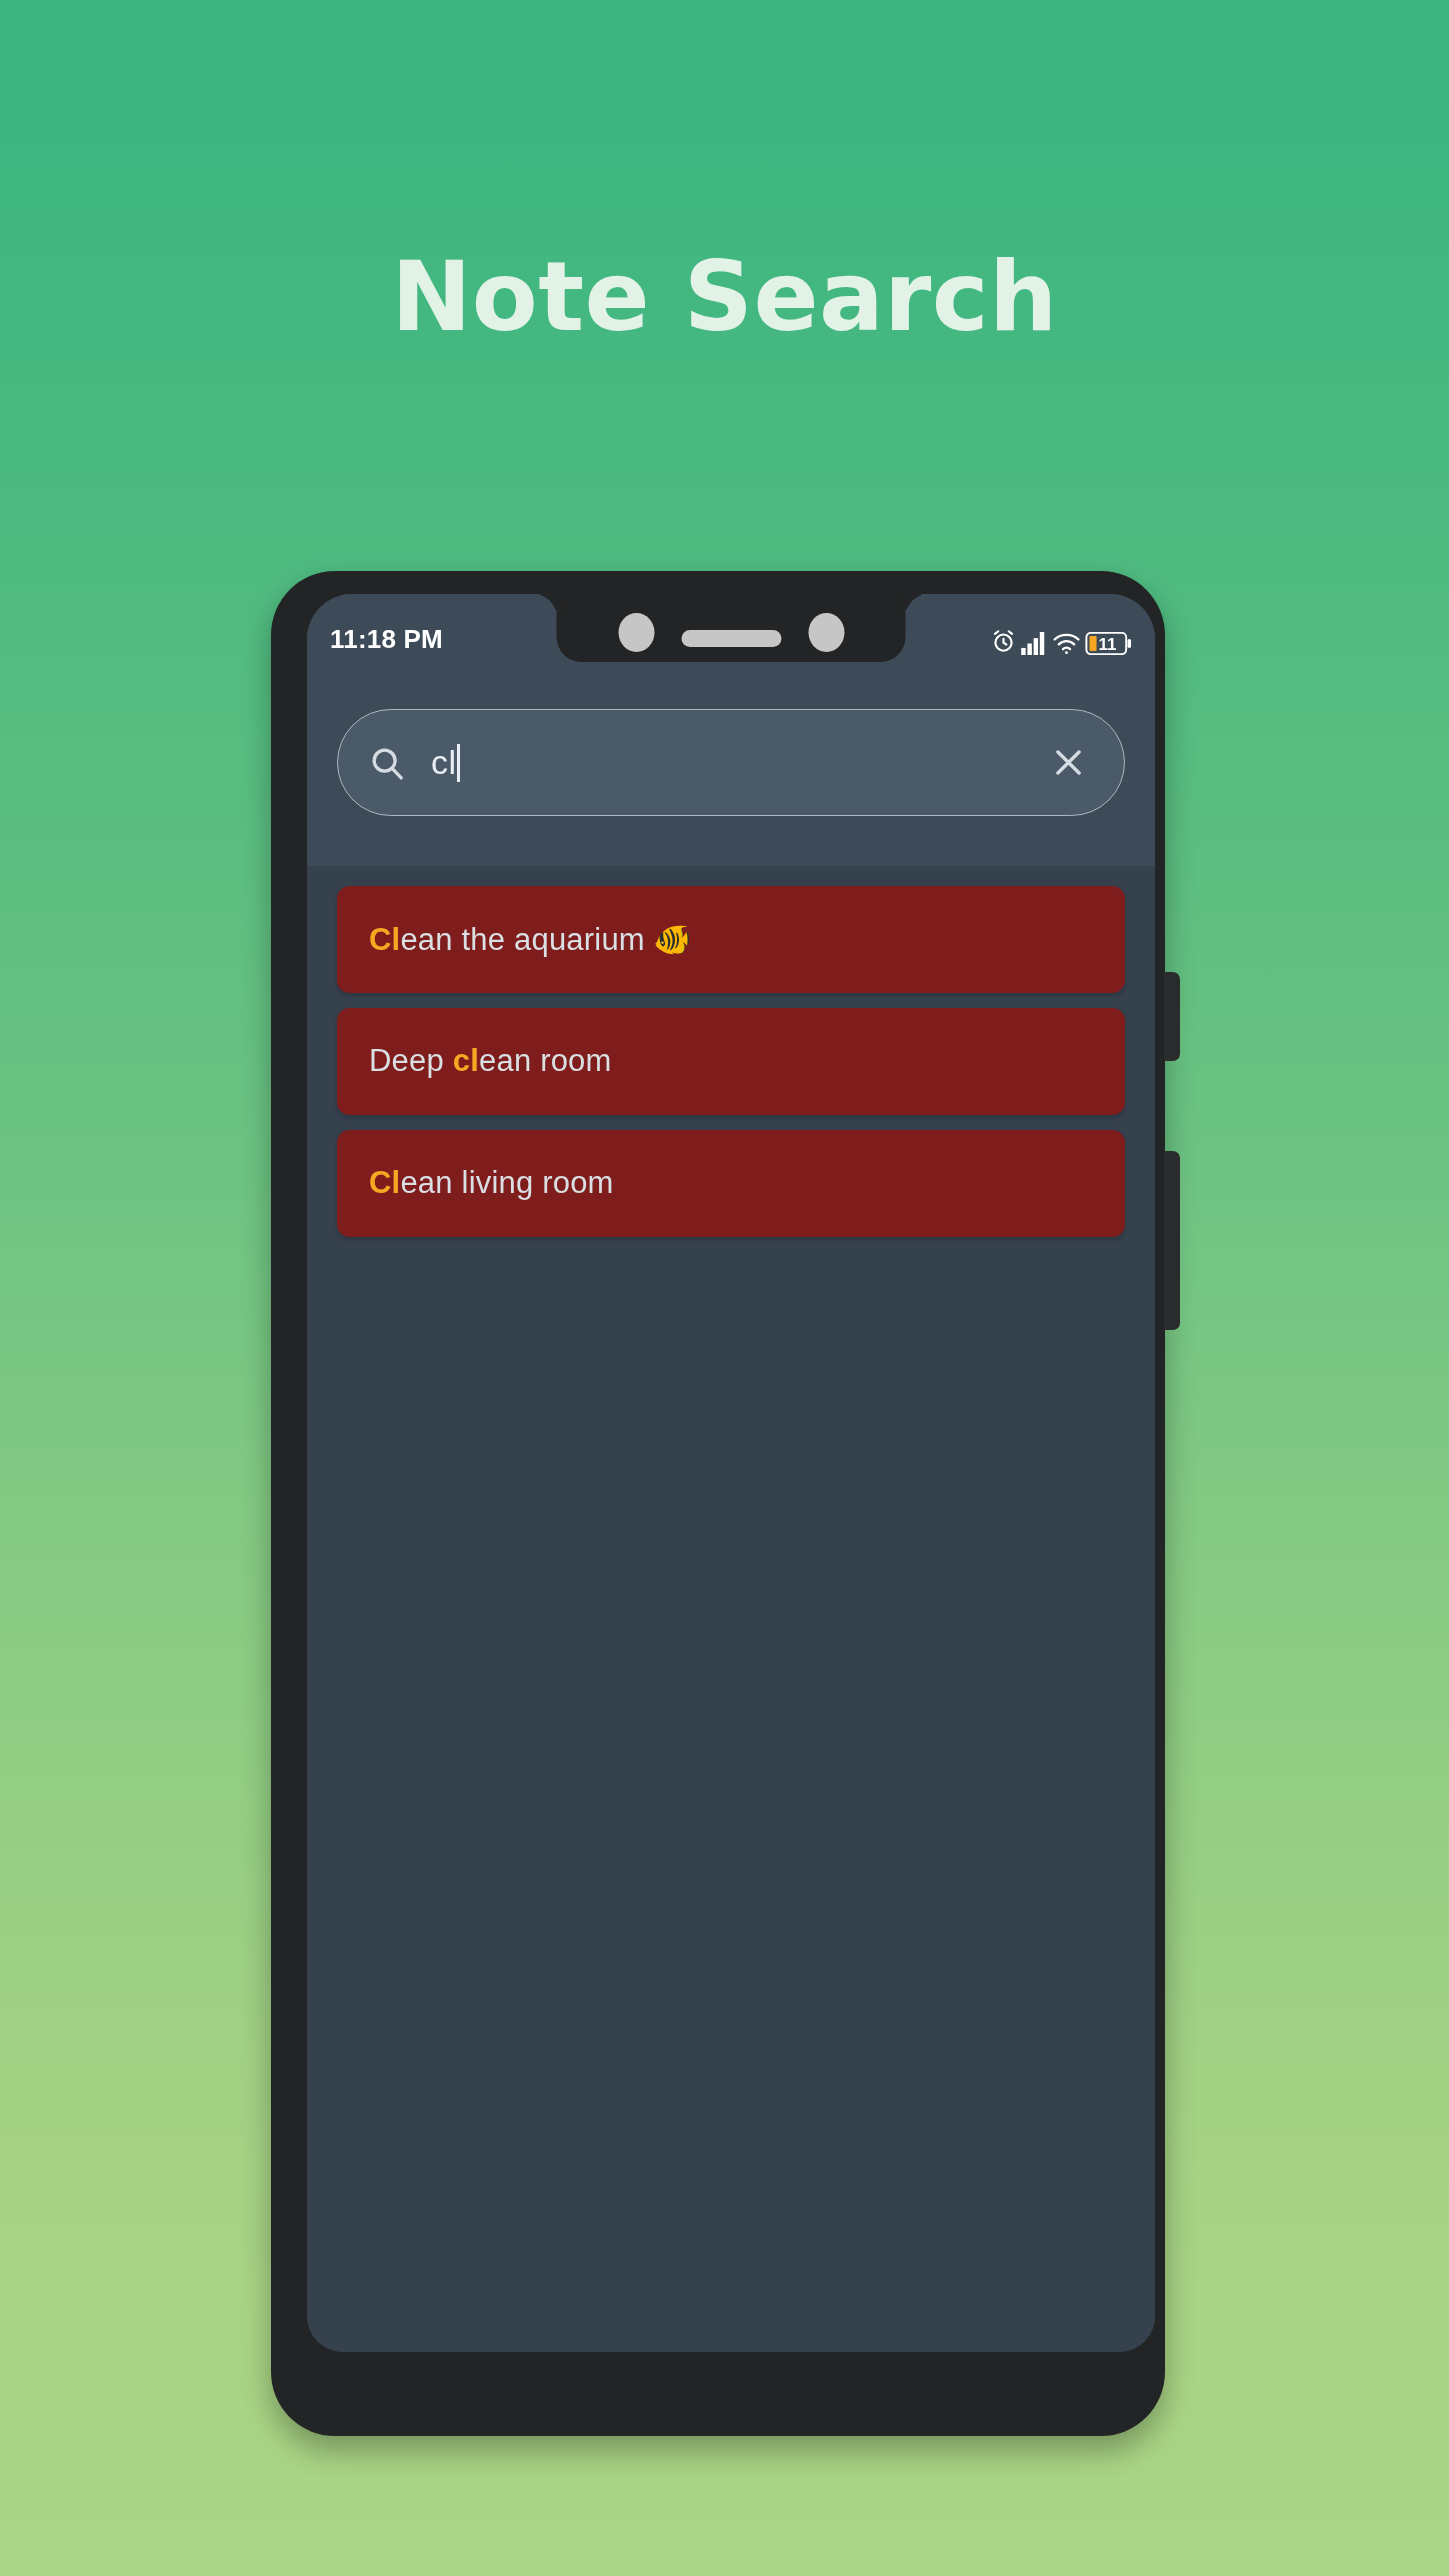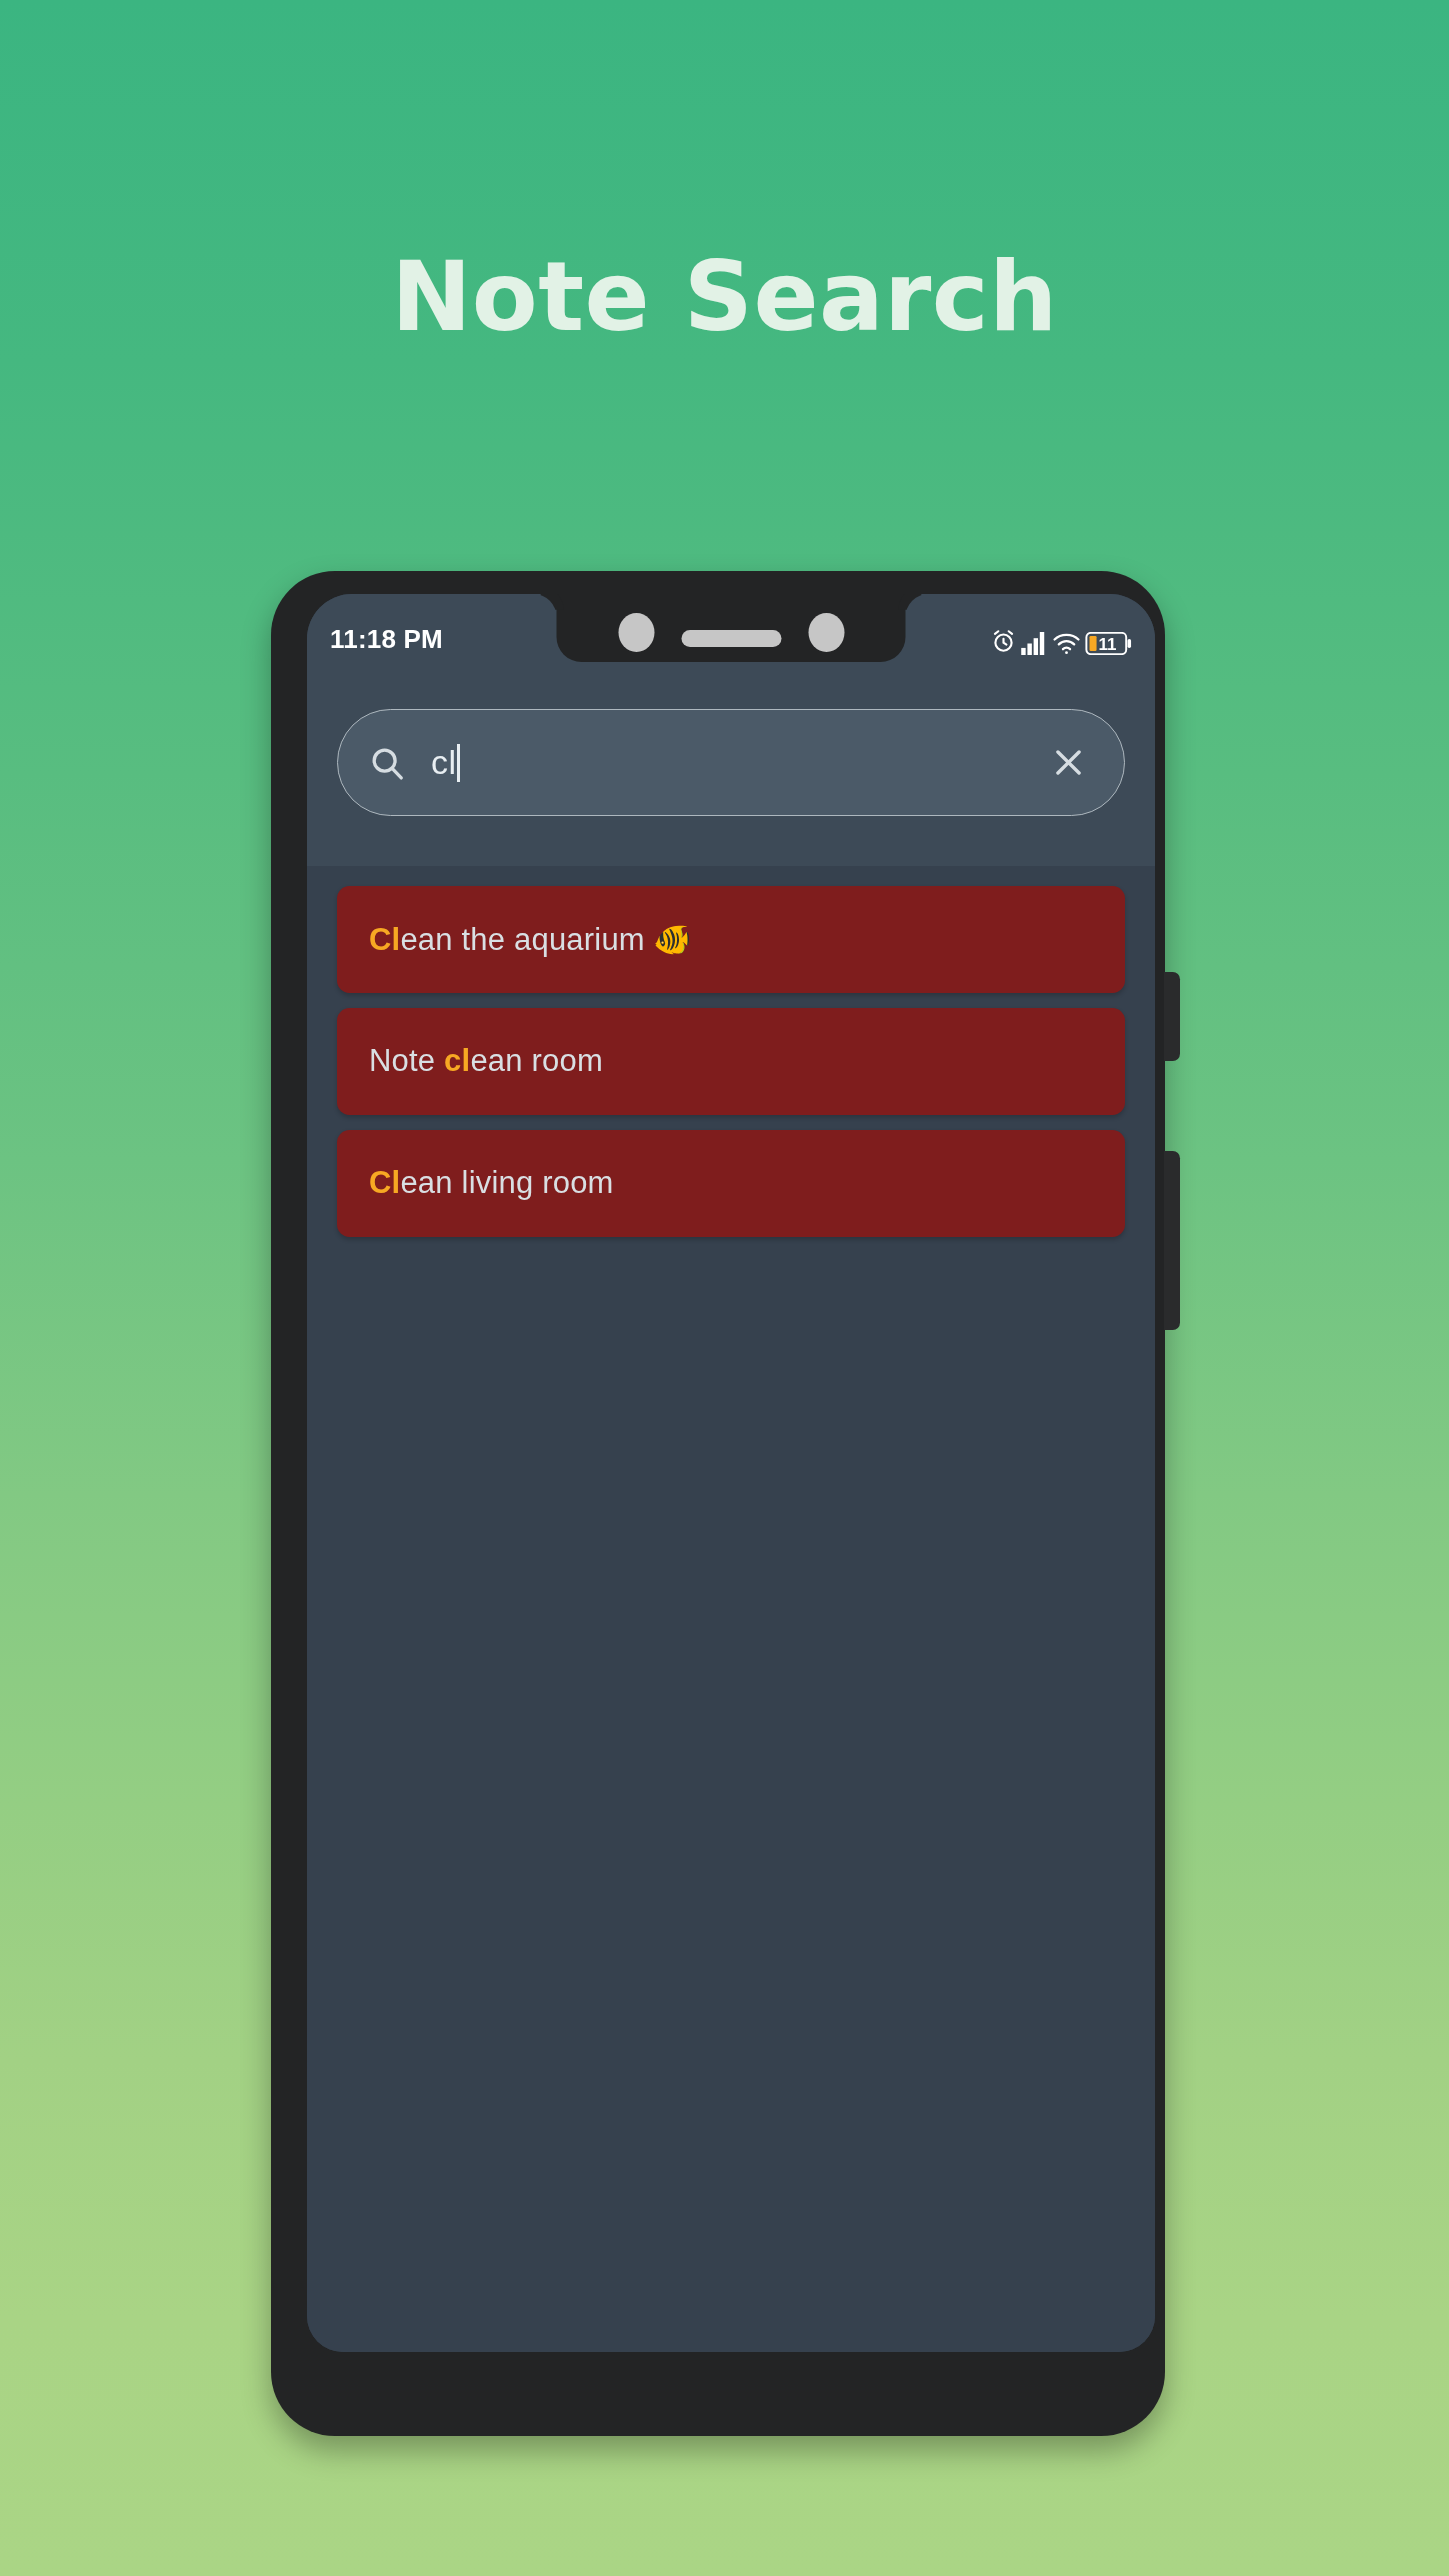--- a/index.html
+++ b/index.html
@@ -308,21 +308,21 @@
     </div>
 
     <div id="results-list">
 
       <div class="result-card">
         <span class="result-text"><span class="pre"></span><span class="hl">Cl</span><span class="post">ean the aquarium 🐠</span></span>
       </div>
 
 
       <div class="result-card">
-        <span class="result-text"><span class="pre">Note </span><span class="hl">cl</span><span class="post">ean room</span></span>
+        <span class="result-text"><span class="pre">Deep </span><span class="hl">cl</span><span class="post">ean room</span></span>
       </div>
 
       <div class="result-card">
         <span class="result-text"><span class="pre"></span><span class="hl">Cl</span><span class="post">ean living room</span></span>
       </div>
 
     </div>
 
   </div>
 </div>

